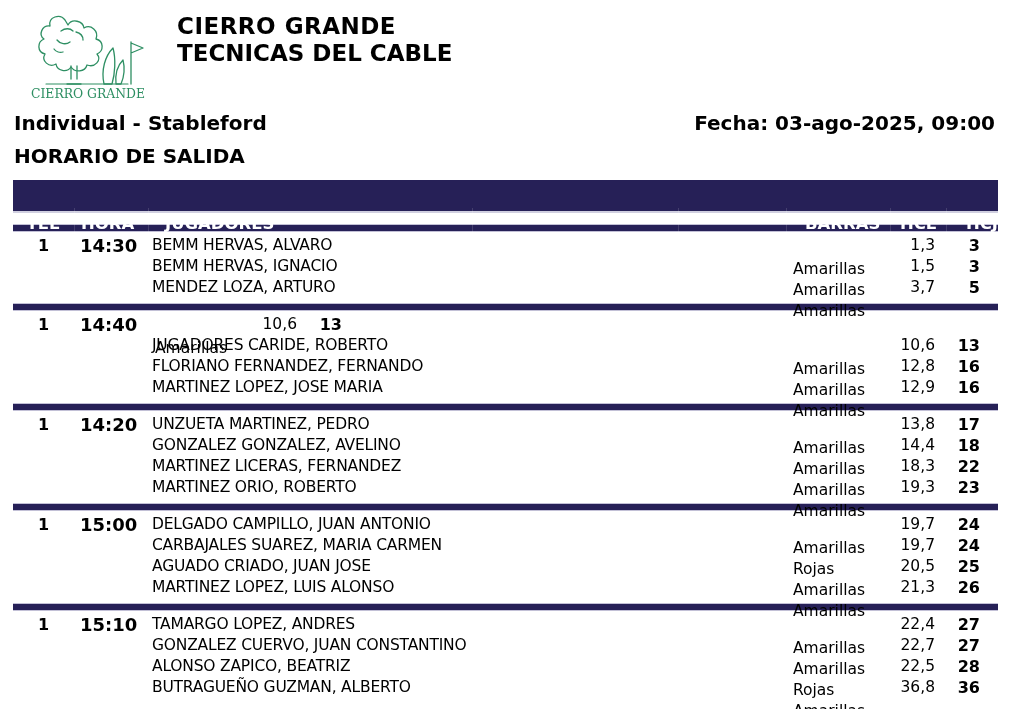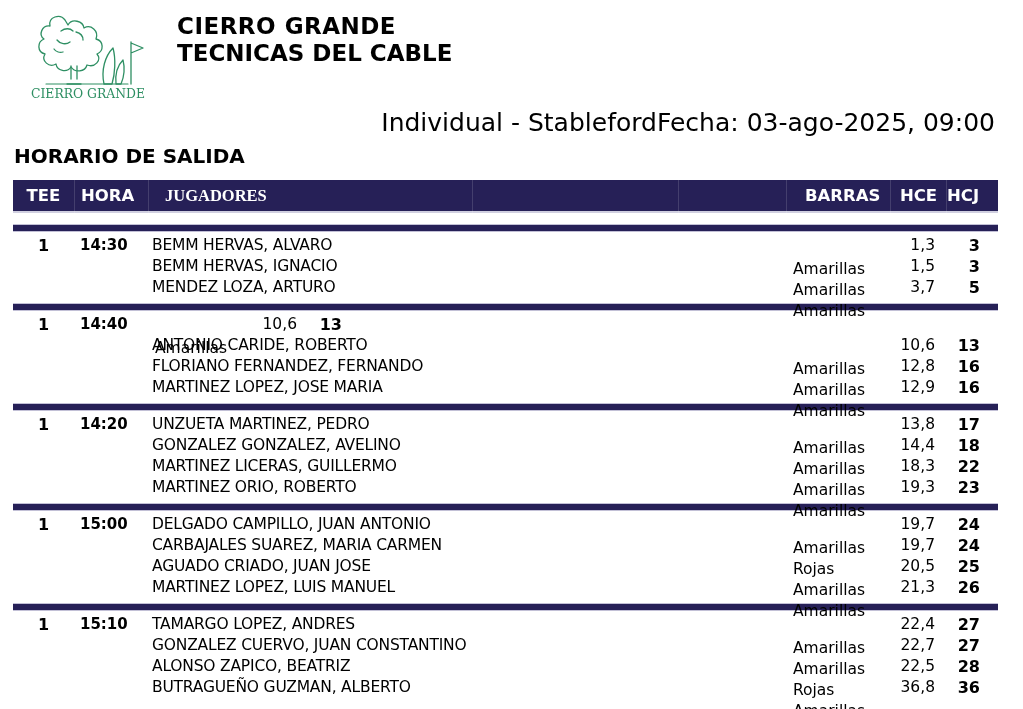--- a/index.html
+++ b/index.html
@@ -13,47 +13,47 @@
   body{font-family:"DejaVu Sans","Liberation Sans",sans-serif;color:var(--ink);}
 
   
   .brand{display:flex;align-items:flex-start;padding:5px 28px 0 28px;height:103px;}
   .logo{width:120px;flex:0 0 120px;}
   .titles{margin-left:29px;padding-top:8px;}
   .title-main{font-size:23px;font-weight:bold;line-height:27px;letter-spacing:.5px;}
   .title-sub{font-size:23px;font-weight:bold;line-height:26px;}
 
   
-  .meta{display:flex;justify-content:flex-end;margin:8px 28px 0 14px;font-size:25px;line-height:24px;}
+  .meta{display:flex;justify-content:space-between;margin:8px 28px 0 14px;font-size:20px;line-height:24px;font-weight:bold;}
 
   
   .section-title{margin:10px 14px 0 14px;font-size:20px;font-weight:bold;line-height:22px;}
 
   
   .table{margin:13px 25px 0 13px;width:985px;}
   .thead{display:flex;height:31px;background:var(--navy);color:#fff;font-weight:bold;
          font-size:16.5px;line-height:31px;box-shadow:0 2px 0 rgba(170,168,198,.55);}
-  .thead .cell{height:40px;}
+  .thead .cell{height:40px;margin-top:28px;}
   .thead .cell + .cell{border-left:1px solid rgba(255,255,255,.14);}
   .c-tee{width:61px;text-align:center;}
   .c-hora{width:74px;padding-left:6px;}
-  .c-jug{width:324px;padding-left:16px;font-family:Liberation Serif, serif;}
+  .c-jug{width:324px;padding-left:16px;}
   .c-sp1{width:206px;}
   .c-sp2{width:108px;}
   .c-barras{width:104px;padding-left:18px;}
   .c-hce{width:56px;text-align:center;}
-  .c-hcj{width:52px;text-align:left;}
+  .c-hcj{width:52px;text-align:right;}
 
   .tbody{margin-top:14px;}
   .sep{height:6px;background:var(--navy);
        box-shadow:0 1px 0 var(--edge),0 -1px 0 var(--edge);}
   .rows{padding:4px 0 6px 0;}
   .row{display:flex;height:21px;line-height:21px;font-size:15.5px;}
   .row .tee{width:61px;text-align:center;font-weight:bold;font-size:16px;}
-  .row .hora{width:74px;padding-left:6px;font-weight:bold;font-size:15px;}
+  .row .hora{width:74px;padding-left:6px;font-weight:bold;font-size:18px;}
   .row .name{flex:1;padding-left:4px;letter-spacing:-0.2px;white-space:nowrap;}
   .row .barras{width:104px;padding-left:7px;margin-top:24px;}
   .row .hce{width:56px;text-align:right;padding-right:11px;}
   .row .hcj{width:52px;text-align:right;padding-right:18px;font-weight:bold;font-size:16px;}
 </style>
 </head>
 <body>
 
 <div class="brand">
   <div class="logo">
@@ -135,21 +135,21 @@
           <div class="row">
             <div class="tee">1</div>
             <div class="hora">14:40</div>
             <div class="barras">Amarillas</div>
             <div class="hce">10,6</div>
             <div class="hcj">13</div>
           </div>
           <div class="row">
             <div class="tee"></div>
             <div class="hora"></div>
-            <div class="name">ANTONIO CARIDE, ROBERTO</div>
+            <div class="name">JUGADORES CARIDE, ROBERTO</div>
             <div class="barras">Amarillas</div>
             <div class="hce">10,6</div>
             <div class="hcj">13</div>
           </div>
           <div class="row">
             <div class="tee"></div>
             <div class="hora"></div>
             <div class="name">FLORIANO FERNANDEZ, FERNANDO</div>
             <div class="barras">Amarillas</div>
             <div class="hce">12,8</div>
@@ -181,21 +181,21 @@
             <div class="tee"></div>
             <div class="hora"></div>
             <div class="name">GONZALEZ GONZALEZ, AVELINO</div>
             <div class="barras">Amarillas</div>
             <div class="hce">14,4</div>
             <div class="hcj">18</div>
           </div>
           <div class="row">
             <div class="tee"></div>
             <div class="hora"></div>
-            <div class="name">MARTINEZ LICERAS, GUILLERMO</div>
+            <div class="name">MARTINEZ LICERAS, FERNANDEZ</div>
             <div class="barras">Amarillas</div>
             <div class="hce">18,3</div>
             <div class="hcj">22</div>
           </div>
           <div class="row">
             <div class="tee"></div>
             <div class="hora"></div>
             <div class="name">MARTINEZ ORIO, ROBERTO</div>
             <div class="barras">Amarillas</div>
             <div class="hce">19,3</div>
@@ -227,21 +227,21 @@
             <div class="tee"></div>
             <div class="hora"></div>
             <div class="name">AGUADO CRIADO, JUAN JOSE</div>
             <div class="barras">Amarillas</div>
             <div class="hce">20,5</div>
             <div class="hcj">25</div>
           </div>
           <div class="row">
             <div class="tee"></div>
             <div class="hora"></div>
-            <div class="name">MARTINEZ LOPEZ, LUIS MANUEL</div>
+            <div class="name">MARTINEZ LOPEZ, LUIS ALONSO</div>
             <div class="barras">Amarillas</div>
             <div class="hce">21,3</div>
             <div class="hcj">26</div>
           </div>
         </div>
   </div>
 
   <div class="group">
     <div class="sep"></div>
     <div class="rows">

